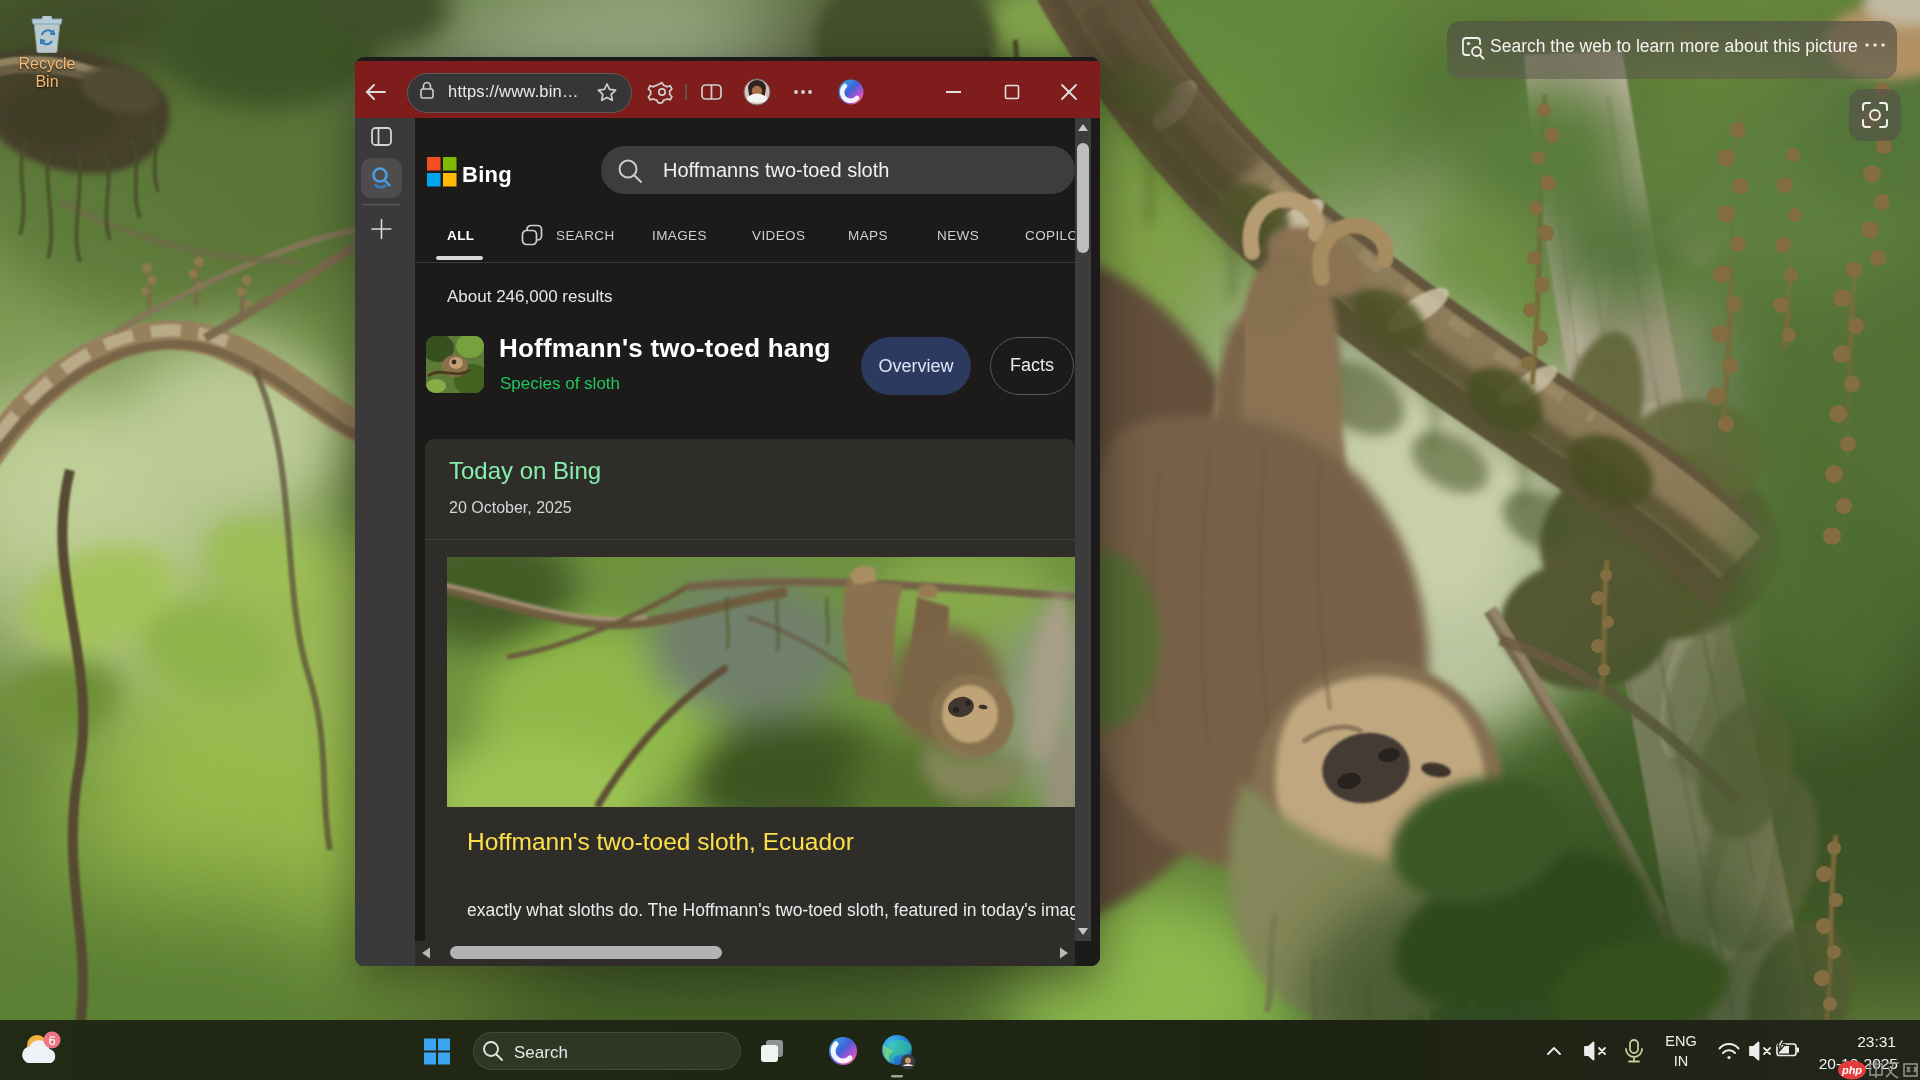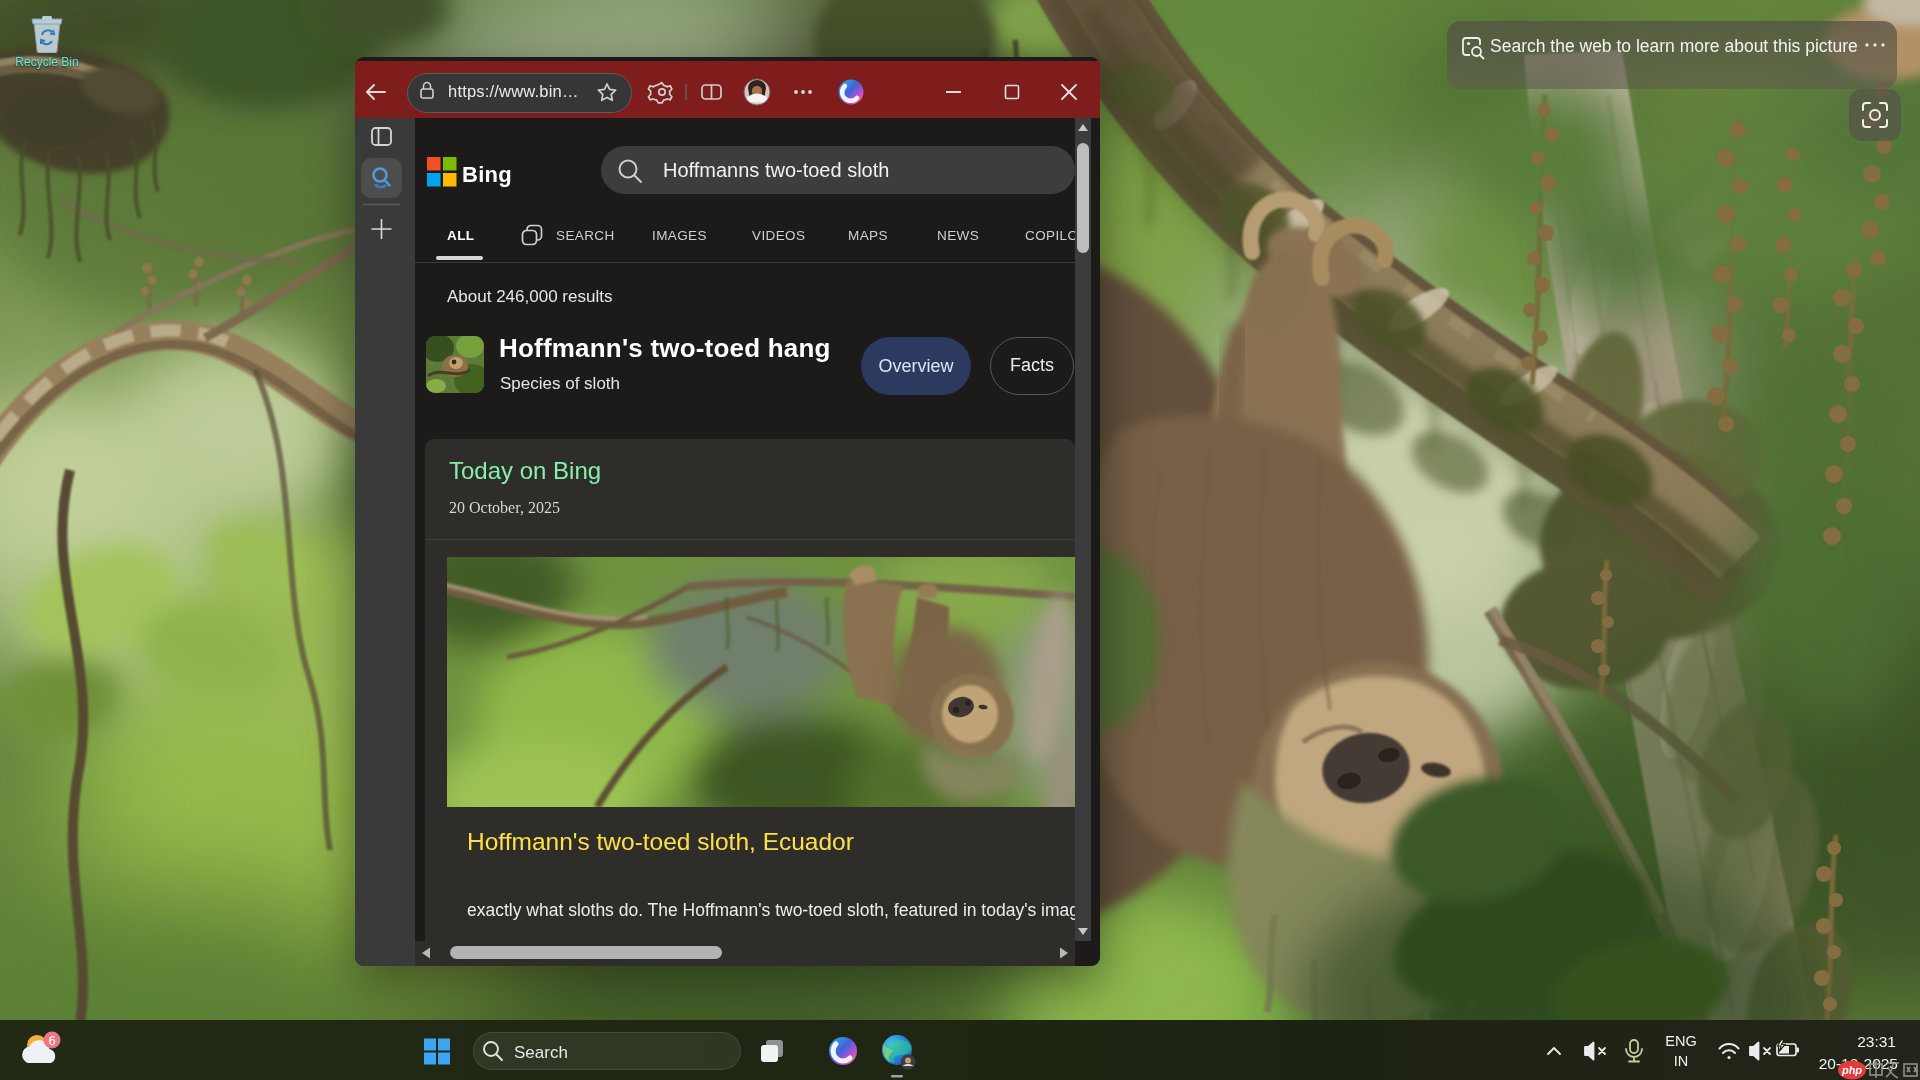--- a/index.html
+++ b/index.html
@@ -19,52 +19,52 @@
   #searchpill{position:absolute;left:186px;top:28px;width:474px;height:48px;border-radius:24px;background:#3d3d3d;}
   #searchtext{position:absolute;left:248px;top:41px;font-size:20px;color:#f1f1f1;}
   #binglogo{position:absolute;left:12px;top:39px;}
   #bingword{position:absolute;left:47px;top:44px;font-size:22px;font-weight:700;color:#fff;letter-spacing:.3px;}
   .tab{position:absolute;top:110px;font-size:13.5px;color:#cfcfcf;letter-spacing:.4px;}
   #tabline{position:absolute;left:0px;top:144px;width:660px;height:1px;background:#3a3a3a;}
   #allline{position:absolute;left:21px;top:138px;width:47px;height:3.5px;background:#d7d7d7;border-radius:2px;}
   #results{position:absolute;left:32px;top:169px;font-size:17px;color:#e6e6e6;}
   #kpthumb{position:absolute;left:11px;top:218px;width:58px;height:57px;border-radius:9px;overflow:hidden;}
   #kptitle{position:absolute;left:84px;top:215px;font-size:26px;font-weight:700;color:#fff;letter-spacing:.2px;}
-  #kpsub{position:absolute;left:85px;top:256px;font-size:17px;color:#e5e5e5;}
+  #kpsub{position:absolute;left:85px;top:256px;font-size:17px;color:#22c55e;}
   #btnOverview{position:absolute;left:446px;top:219px;width:110px;height:58px;border-radius:29px;
     background:#2d3a5f;color:#dde4f7;font-size:18px;text-align:center;line-height:58px;}
   #btnFacts{position:absolute;left:575px;top:219px;width:84px;height:58px;border-radius:29px;
     border:1.5px solid #55575e;box-sizing:border-box;color:#ececec;font-size:18px;text-align:center;line-height:55px;}
   #card{position:absolute;left:10px;top:321px;width:650px;height:531px;background:#2e2d2a;
     border-radius:9px 9px 0 0;}
   #cardtitle{position:absolute;left:24px;top:18px;font-size:24px;color:#86efac;}
-  #carddate{position:absolute;left:24px;top:60px;font-size:16px;color:#d6d6d6;font-family:Liberation Serif, serif;}
+  #carddate{position:absolute;left:24px;top:60px;font-size:16px;color:#d6d6d6;}
   #carddiv{position:absolute;left:0;top:100px;width:650px;height:1px;background:#413f3c;}
   #cardimg{position:absolute;left:22px;top:118px;width:628px;height:250px;overflow:hidden;}
   #cardhead{position:absolute;left:42px;top:389px;font-size:24.5px;color:#fde047;}
   .cardp{position:absolute;left:42px;width:640px;font-size:17.5px;color:#ececec;white-space:nowrap;}
   
   #vsb{position:absolute;left:720px;top:61px;width:16px;height:823px;background:#3c3c3c;}
   #vthumb{position:absolute;left:2px;top:25px;width:12px;height:110px;border-radius:6px;background:#bdbdbd;}
   #hsb{position:absolute;left:60px;top:884px;width:660px;height:25px;background:#2e2d2a;}
   #hthumb{position:absolute;left:35px;top:5px;width:272px;height:13px;border-radius:7px;background:#b3b3b3;}
   
   #taskbar{position:absolute;left:0;top:1020px;width:1920px;height:60px;
     background:linear-gradient(90deg,#222a16 0%,#1f2714 40%,#1d2312 70%,#23251a 100%);}
   #tsearch{position:absolute;left:473px;top:12px;width:268px;height:38px;border-radius:19px;
     background:rgba(255,255,255,.07);border:1px solid rgba(255,255,255,.10);box-sizing:border-box;}
   
-  #tooltip{position:absolute;left:1447px;top:21px;width:450px;height:68px;border-radius:14px;
+  #tooltip{position:absolute;left:1447px;top:21px;width:450px;height:58px;border-radius:14px;
     background:linear-gradient(180deg,rgba(82,80,68,.72),rgba(95,92,78,.60));}
   #tooltip span{position:absolute;left:43px;top:15px;font-size:17.5px;color:#f4f3ef;}
   #camera{position:absolute;left:1849px;top:89px;width:52px;height:52px;border-radius:13px;
     background:rgba(84,82,70,.65);}
   
   #rbin{position:absolute;left:10px;top:10px;width:74px;height:64px;text-align:center;}
-  #rbin .lbl{position:absolute;left:0;top:45px;width:74px;font-size:12px;color:#5eead4;
+  #rbin .lbl{position:absolute;left:0;top:45px;width:74px;font-size:16px;color:#fdba74;
     text-shadow:0 1px 2px rgba(0,0,0,.8);}
   #wm{position:absolute;left:1838px;top:1060px;}
 </style>
 </head>
 <body>
 <svg id="wall" width="1920" height="1080" viewBox="0 0 1920 1080">
 <defs>
   <filter id="b60" x="-60%" y="-60%" width="220%" height="220%">
         <feGaussianBlur stdDeviation="55"></feGaussianBlur>
       </filter>

